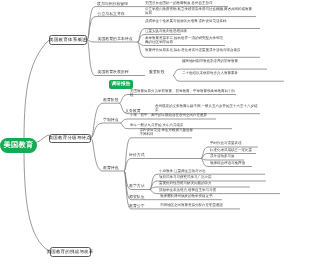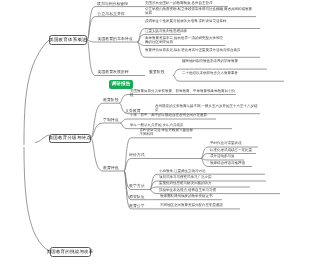--- a/index.html
+++ b/index.html
@@ -48,20 +48,21 @@
         <path d="M201,158.5 C203.45,158.5 202.26,147 208,147 L258,147"></path>
         <path d="M201,158.5 C203.45,158.5 202.26,153.5 208,153.5 L256,153.5"></path>
         <path d="M201,158.5 C203.45,158.5 202.26,160 208,160 L244,160"></path>
         <path d="M201,158.5 C203.45,158.5 202.26,166.5 208,166.5 L252,166.5"></path>
         <path d="M149.7,189.5 C152.255,189.5 151.01399999999998,174.2 157,174.2 L265,174.2"></path>
         <path d="M149.7,189.5 C152.255,189.5 151.01399999999998,181 157,181 L266,181"></path>
         <path d="M149.7,189.5 C152.255,189.5 151.01399999999998,187 157,187 L250,187"></path>
         <path d="M149.7,189.5 C152.255,189.5 151.01399999999998,193.6 157,193.6 L280,193.6"></path>
       </g>
   </svg>
+  <div class="lbl root" style="left:0px;top:138px;width:37px;height:15px">美国教育</div>
   <div class="lbl badge" style="left:109px;top:80px;width:24px;height:8.5px">调研报告</div>
   <div class="lbl boxed" style="left:49px;top:34.5px;width:38px;height:10px">美国教育体系概述</div>
   <div class="lbl boxed" style="left:49px;top:133.5px;width:41.5px;height:9.5px">美国教育分级与特点</div>
   <div class="lbl boxed" style="left:49.5px;top:246.5px;width:41px;height:10px">美国教育的挑战与改革</div>
 <div class="lbl ttl" style="left: 97px; top: 3.5px;">联邦与州分权管理</div>
     <div class="lbl cnt" style="left: 145px; width: 95px; top: 0.9px;">美国没有全国统一的教育制度,各州自主管理</div>
     <div class="lbl ttl" style="left: 97.5px; top: 13.5px;">公立与私立并存</div>
     <div class="lbl cnt" style="left: 145px; width: 108px; top: 6.8px;">公立学校由政府资助,私立学校依靠学费与社会捐赠,两者共同构成教育体系</div>
     <div class="lbl ttl" style="left: 97.5px; top: 38.9px;">美国教育的基本特点</div>
     <div class="lbl cnt" style="left: 145px; width: 112px; top: 18.7px;">强调学生个性发展与创新能力培养,课程设置灵活多样</div>

